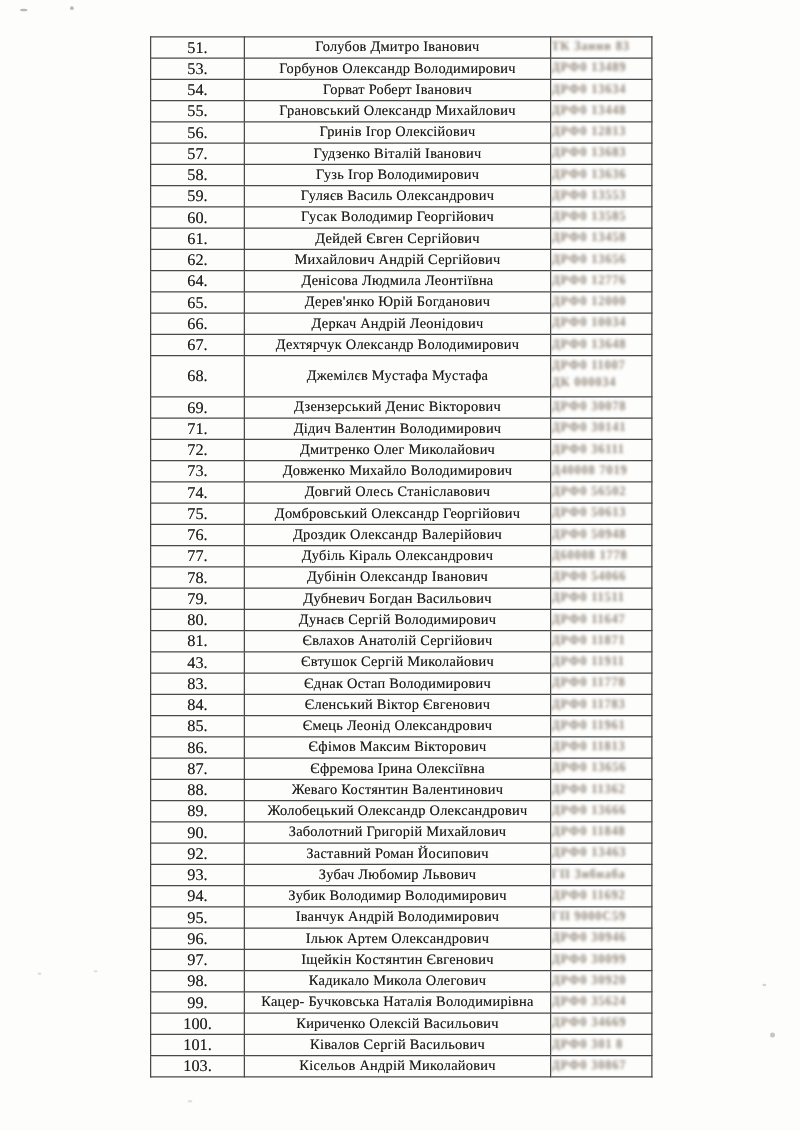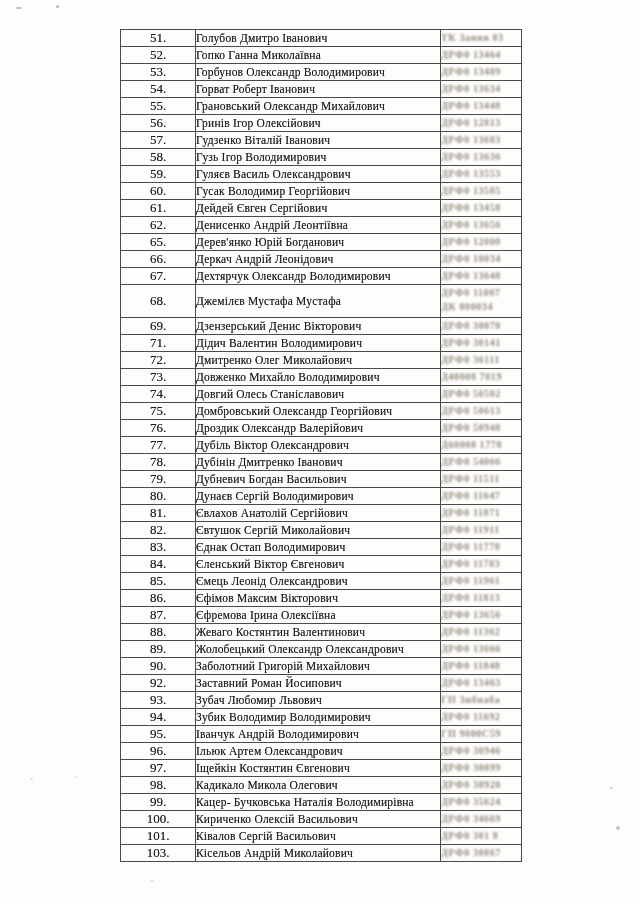--- a/index.html
+++ b/index.html
@@ -32,21 +32,21 @@
   tr.tall td{height:30.9px;}
   td.c-num{
     width:74px;
     text-align:center;
     font-size:13px;
     color:#1d1d1d;
     text-shadow:0 0 .4px rgba(20,20,20,.55);
   }
   td.c-name{
     width:244px;
-    text-align:left;
+    text-align:center;
     padding-left:7px;
     font-size:11.5px;
     color:#1b1b1b;
     text-shadow:0 0 .4px rgba(20,20,20,.55);
     letter-spacing:.2px;
   }
   td.c-code{
     width:80px;
     text-align:left;
     padding-left:3px;
@@ -81,27 +81,20 @@
   <table class="registry">
     <tbody id="rows-body">
   <tr>
     <td class="c-num">51.</td>
     <td class="c-name">Голубов Дмитро Іванович</td>
     <td class="c-code">
             <span class="blurcode">ТК Заннв 83</span>
           </td>
   </tr>
 
-  <tr>
-    <td class="c-num">52.</td>
-    <td class="c-name">Гопко Ганна Миколаївна</td>
-    <td class="c-code">
-            <span class="blurcode">ДРФ0 13464</span>
-          </td>
-  </tr>
 
   <tr>
     <td class="c-num">53.</td>
     <td class="c-name">Горбунов Олександр Володимирович</td>
     <td class="c-code">
             <span class="blurcode">ДРФ0 13489</span>
           </td>
   </tr>
 
   <tr>
@@ -163,27 +156,34 @@
   <tr>
     <td class="c-num">61.</td>
     <td class="c-name">Дейдей Євген Сергійович</td>
     <td class="c-code">
             <span class="blurcode">ДРФ0 13458</span>
           </td>
   </tr>
 
   <tr>
     <td class="c-num">62.</td>
-    <td class="c-name">Денисенко Андрій Леонтіївна</td>
+    <td class="c-name">Михайлович Андрій Сергійович</td>
     <td class="c-code">
             <span class="blurcode">ДРФ0 13656</span>
           </td>
   </tr>
 
 
+  <tr>
+    <td class="c-num">64.</td>
+    <td class="c-name">Денісова Людмила Леонтіївна</td>
+    <td class="c-code">
+            <span class="blurcode">ДРФ0 12776</span>
+          </td>
+  </tr>
 
   <tr>
     <td class="c-num">65.</td>
     <td class="c-name">Дерев'янко Юрій Богданович</td>
     <td class="c-code">
             <span class="blurcode">ДРФ0 12000</span>
           </td>
   </tr>
 
   <tr>
@@ -263,29 +263,29 @@
   <tr>
     <td class="c-num">76.</td>
     <td class="c-name">Дроздик Олександр Валерійович</td>
     <td class="c-code">
             <span class="blurcode">ДРФ0 50948</span>
           </td>
   </tr>
 
   <tr>
     <td class="c-num">77.</td>
-    <td class="c-name">Дубіль Віктор Олександрович</td>
+    <td class="c-name">Дубіль Кіраль Олександрович</td>
     <td class="c-code">
             <span class="blurcode">Д60008 1778</span>
           </td>
   </tr>
 
   <tr>
     <td class="c-num">78.</td>
-    <td class="c-name">Дубінін Дмитренко Іванович</td>
+    <td class="c-name">Дубінін Олександр Іванович</td>
     <td class="c-code">
             <span class="blurcode">ДРФ0 54066</span>
           </td>
   </tr>
 
   <tr>
     <td class="c-num">79.</td>
     <td class="c-name">Дубневич Богдан Васильович</td>
     <td class="c-code">
             <span class="blurcode">ДРФ0 11511</span>
@@ -302,21 +302,21 @@
 
   <tr>
     <td class="c-num">81.</td>
     <td class="c-name">Євлахов Анатолій Сергійович</td>
     <td class="c-code">
             <span class="blurcode">ДРФ0 11871</span>
           </td>
   </tr>
 
   <tr>
-    <td class="c-num">82.</td>
+    <td class="c-num">43.</td>
     <td class="c-name">Євтушок Сергій Миколайович</td>
     <td class="c-code">
             <span class="blurcode">ДРФ0 11911</span>
           </td>
   </tr>
 
   <tr>
     <td class="c-num">83.</td>
     <td class="c-name">Єднак Остап Володимирович</td>
     <td class="c-code">

